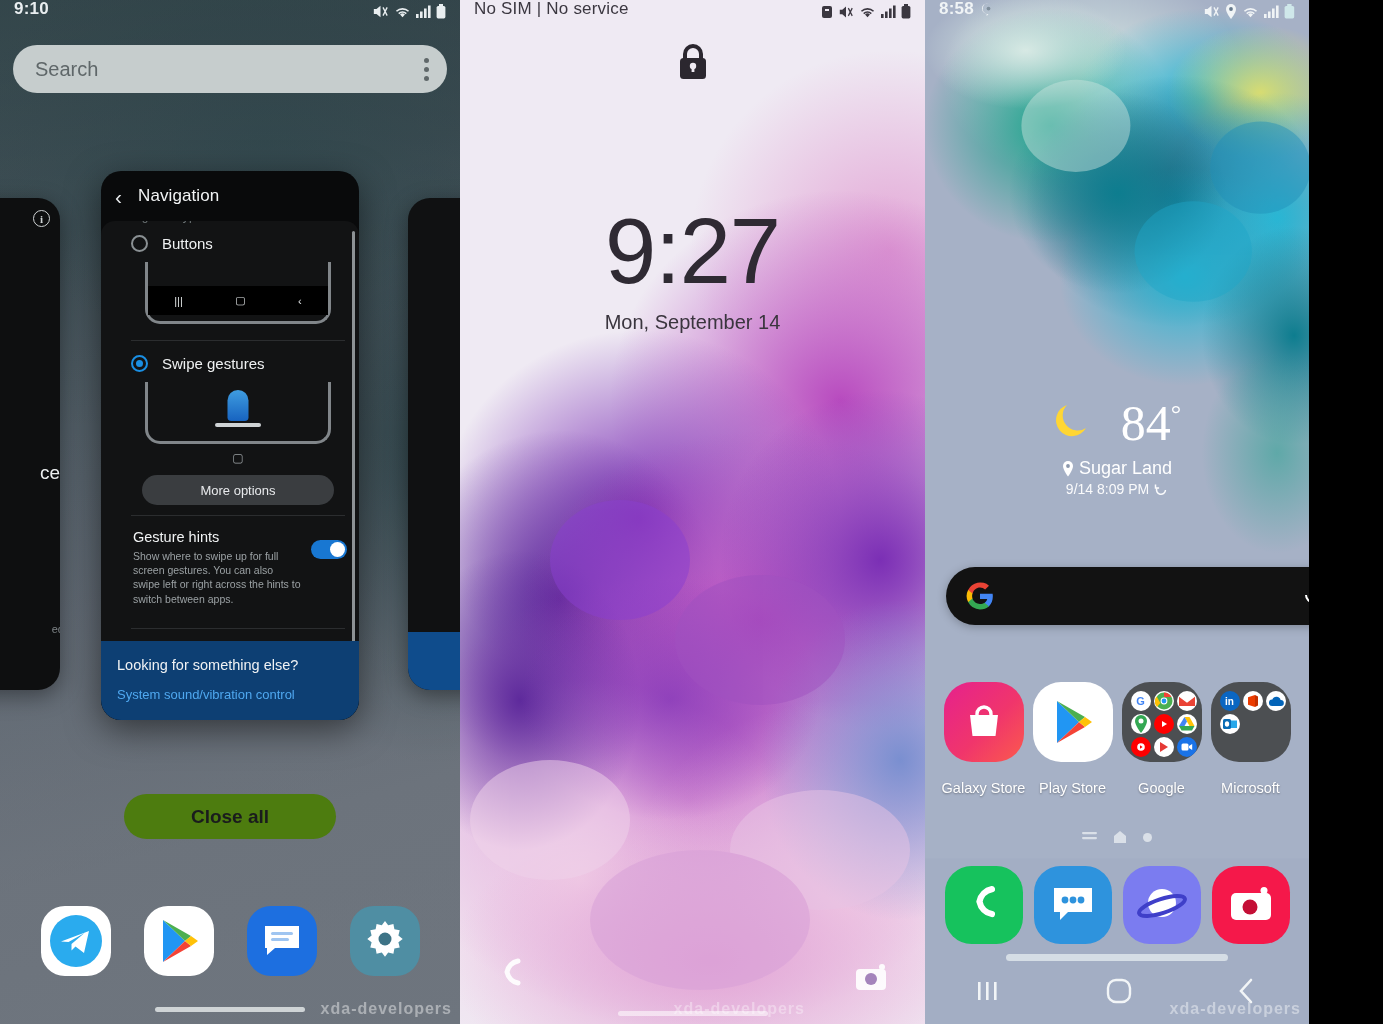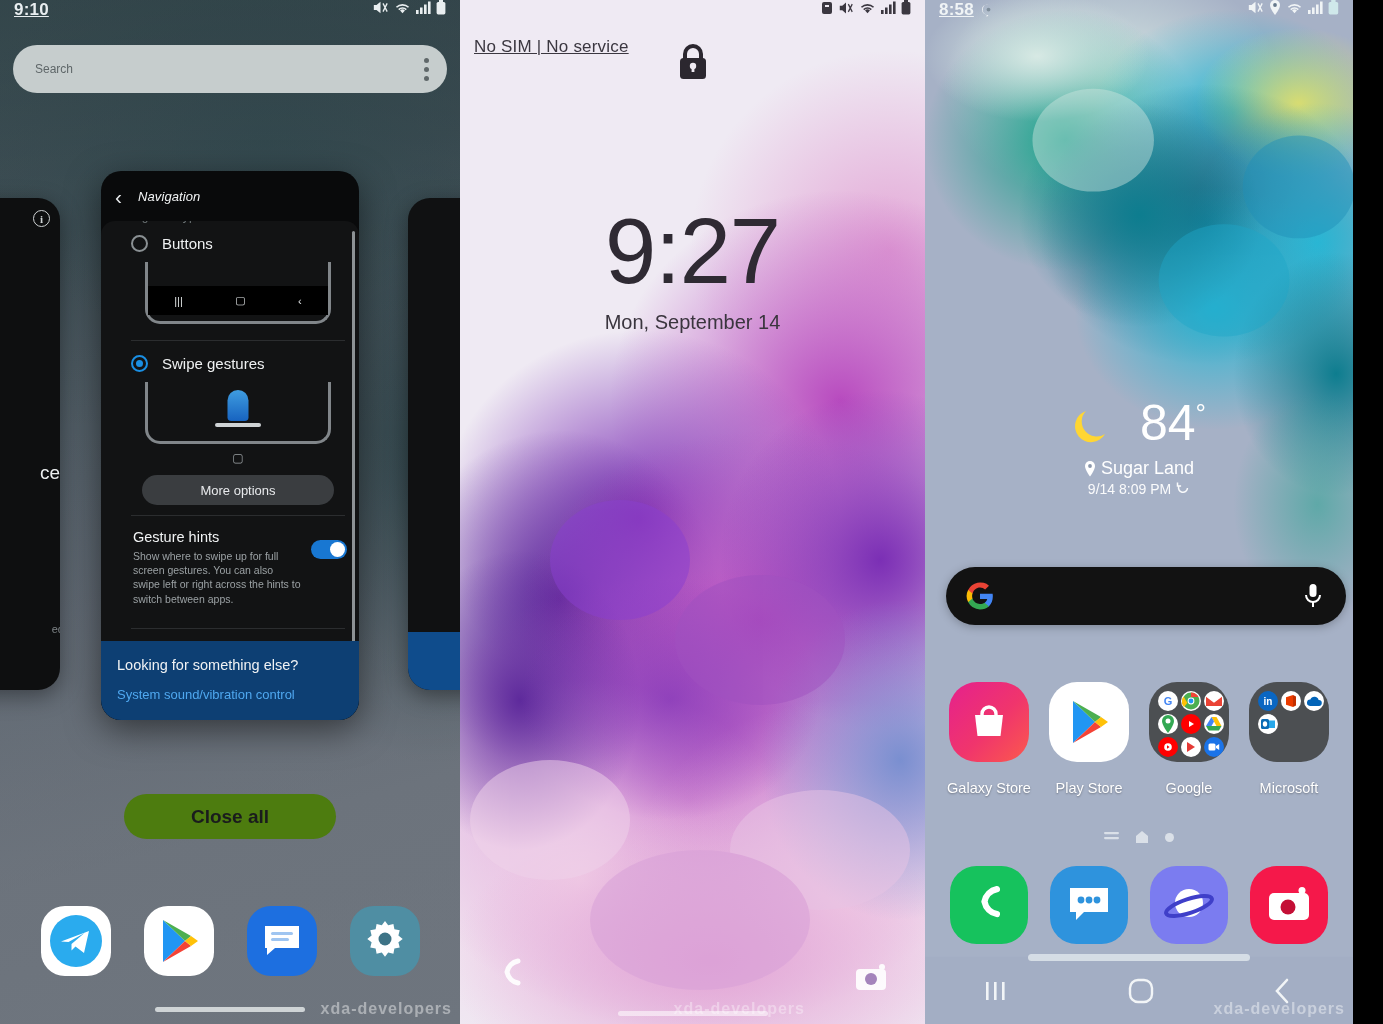--- a/index.html
+++ b/index.html
@@ -4,46 +4,46 @@
 <style>
   * { margin:0; padding:0; box-sizing:border-box; }
   html,body { width:1383px; height:1024px; overflow:hidden;
     font-family:"Liberation Sans", sans-serif; background:#000; }
   .stage { position:relative; width:1383px; height:1024px; display:flex; }
 
   
   .panel { position:relative; height:1024px; overflow:hidden; }
   .p1 { width:460px; }
   .p2 { width:465px; }
-  .p3 { width:428px; }
+  .p3 { width:384px; }
 
   
   .statusbar { position:absolute; top:0; left:0; right:0; height:34px;
-    display:flex; align-items:flex-start; justify-content:space-between;
-    padding:0 14px; z-index:40;text-decoration:underline; }
+    display:flex; align-items:flex-end; justify-content:space-between;
+    padding:15px 14px; z-index:40; }
   .sb-left { display:flex; align-items:center; gap:7px; font-size:17px;
     font-weight:600; letter-spacing:.2px; }
   .sb-right { display:flex; align-items:center; gap:5px; }
   .sb-ico { display:block; }
 
   
   .p1 .bg { position:absolute; inset:0;
     background:
       radial-gradient(ellipse 420px 300px at 58% 14%, #3c5258 0%, rgba(60,82,88,0) 70%),
       radial-gradient(ellipse 300px 420px at 95% 45%, #2e4348 0%, rgba(46,67,72,0) 72%),
       linear-gradient(165deg,#44575c 0%,#46555c 22%,#5d6670 55%,#6b727b 78%,#6e757e 100%);
   }
   .p1 .bg::after { content:""; position:absolute; inset:0;
     background:linear-gradient(180deg, rgba(20,38,42,.35) 0%, rgba(60,70,80,0) 42%, rgba(110,117,126,.55) 100%); }
   .p1 .statusbar { color:#e9eef0; }
 
   .searchbar { position:absolute; top:45px; left:13px; width:434px; height:48px;
     background:#c6cdcd; border-radius:26px; display:flex; align-items:center;
     padding:0 18px 0 22px; z-index:30; }
-  .searchbar .s-text { flex:1; font-size:12px; color:#5f6769; }
+  .searchbar .s-text { flex:1; font-size:20px; color:#5f6769; }
   .kebab { width:5px; display:flex; flex-direction:column; gap:4px; align-items:center; }
   .kebab i { width:5px; height:5px; border-radius:50%; background:#5f6769; display:block; }
 
   
   .card-left { position:absolute; left:-42px; top:198px; width:102px; height:492px;
     background:#0e0f10; border-radius:22px; z-index:10; overflow:hidden;
     box-shadow:0 6px 22px rgba(0,0,0,.4); }
   .card-left .cl-info { position:absolute; top:12px; right:10px; width:17px; height:17px;
     border-radius:50%; border:1.6px solid #cfd3d4; color:#cfd3d4; font-size:11px;
     font-weight:700; display:flex; align-items:center; justify-content:center;
@@ -60,21 +60,21 @@
   .card-right .cr-blue { position:absolute; left:0; bottom:0; width:100%; height:58px;
     background:#0f4c8c; border-radius:0 0 22px 22px; }
 
   
   .card-main { position:absolute; left:101px; top:171px; width:258px; height:549px;
     background:#090a0b; border-radius:20px; z-index:20; overflow:hidden;
     box-shadow:0 10px 34px rgba(0,0,0,.5); }
   .cm-header { height:50px; display:flex; align-items:center; padding:0 0 0 14px;
     color:#f2f4f5; }
   .cm-back { font-size:21px; line-height:1; color:#e9ecee; }
-  .cm-title { font-size:13px; margin-left:16px; font-weight:500; letter-spacing:.1px;font-style:italic; }
+  .cm-title { font-size:17px; margin-left:16px; font-weight:500; letter-spacing:.1px; }
   .cm-body { position:absolute; left:0; top:50px; right:0; bottom:0; background:#121314;
     border-radius:14px 14px 0 0; overflow:hidden; }
   .cm-sectionlabel { position:absolute; top:-12px; left:16px; font-size:12px; color:#6d7476;
     letter-spacing:.2px; }
   .cm-scroll { position:absolute; top:0; left:0; right:0; bottom:0;padding-left:16px; }
 
   .opt-row { display:flex; align-items:center; padding:14px 14px 4px 14px; gap:14px; }
   .radio { width:17px; height:17px; border-radius:50%; border:2px solid #8a9093;
     flex:0 0 17px; }
   .radio.on { border-color:#1a8fe3; position:relative; }
@@ -156,25 +156,25 @@
   .notif { position:absolute; top:62px; left:21px; width:416px; height:52px;
     background:#f6f8fa; border-radius:26px; display:flex; align-items:center;
     padding:0 18px; gap:12px; z-index:30; box-shadow:0 2px 8px rgba(0,0,0,.18); }
   .notif-av { width:32px; height:32px; border-radius:50%; background:#1b63d8;
     display:flex; align-items:center; justify-content:center; flex:0 0 32px; }
   .notif-name { font-size:16px; font-weight:700; color:#16181a; }
   .notif-msg { font-size:16px; color:#16181a; }
 
   .weather { position:absolute; top:398px; left:0; right:0; z-index:30;
     text-align:center; color:#fff; }
-  .w-top { display:flex; align-items:flex-end; justify-content:center; gap:24px; }
+  .w-top { display:flex; align-items:flex-start; justify-content:center; gap:24px;font-family:Liberation Serif, serif; }
   .w-temp { font-size:50px; font-weight:300; line-height:1; letter-spacing:0px; }
   .w-loc { font-size:18px; margin-top:10px; display:flex; align-items:center;
     justify-content:center; gap:5px; }
-  .w-time { font-size:14px; margin-top:2px; display:flex; align-items:flex-start;
+  .w-time { font-size:14px; margin-top:2px; display:flex; align-items:flex-end;
     justify-content:center; gap:5px; opacity:.95; }
 
   .gsearch { position:absolute; top:567px; left:21px; width:400px; height:58px;
     background:#121212; border-radius:29px; display:flex; align-items:center;
     justify-content:space-between; padding:0 22px 0 20px; z-index:30;
     box-shadow:0 2px 10px rgba(0,0,0,.25); }
 
   .approw { position:absolute; left:0; right:0; display:flex;
     justify-content:space-around; padding:0 14px; z-index:30; }
   .approw.r1 { top:682px; }

